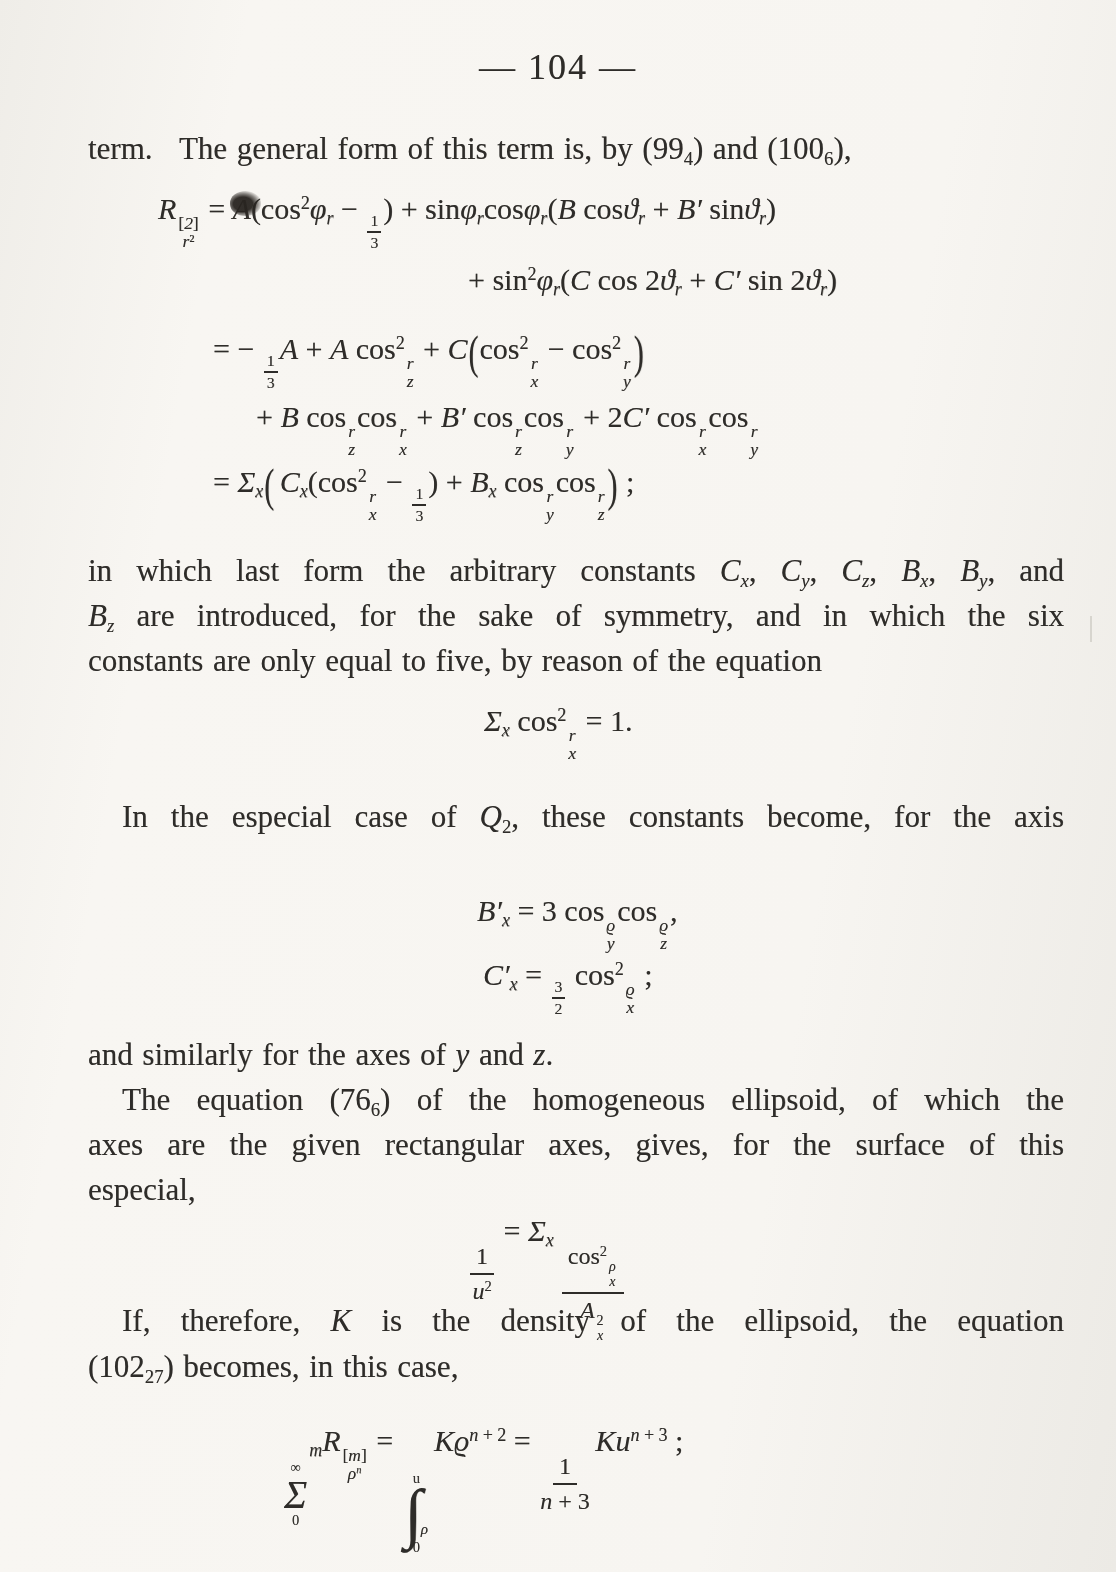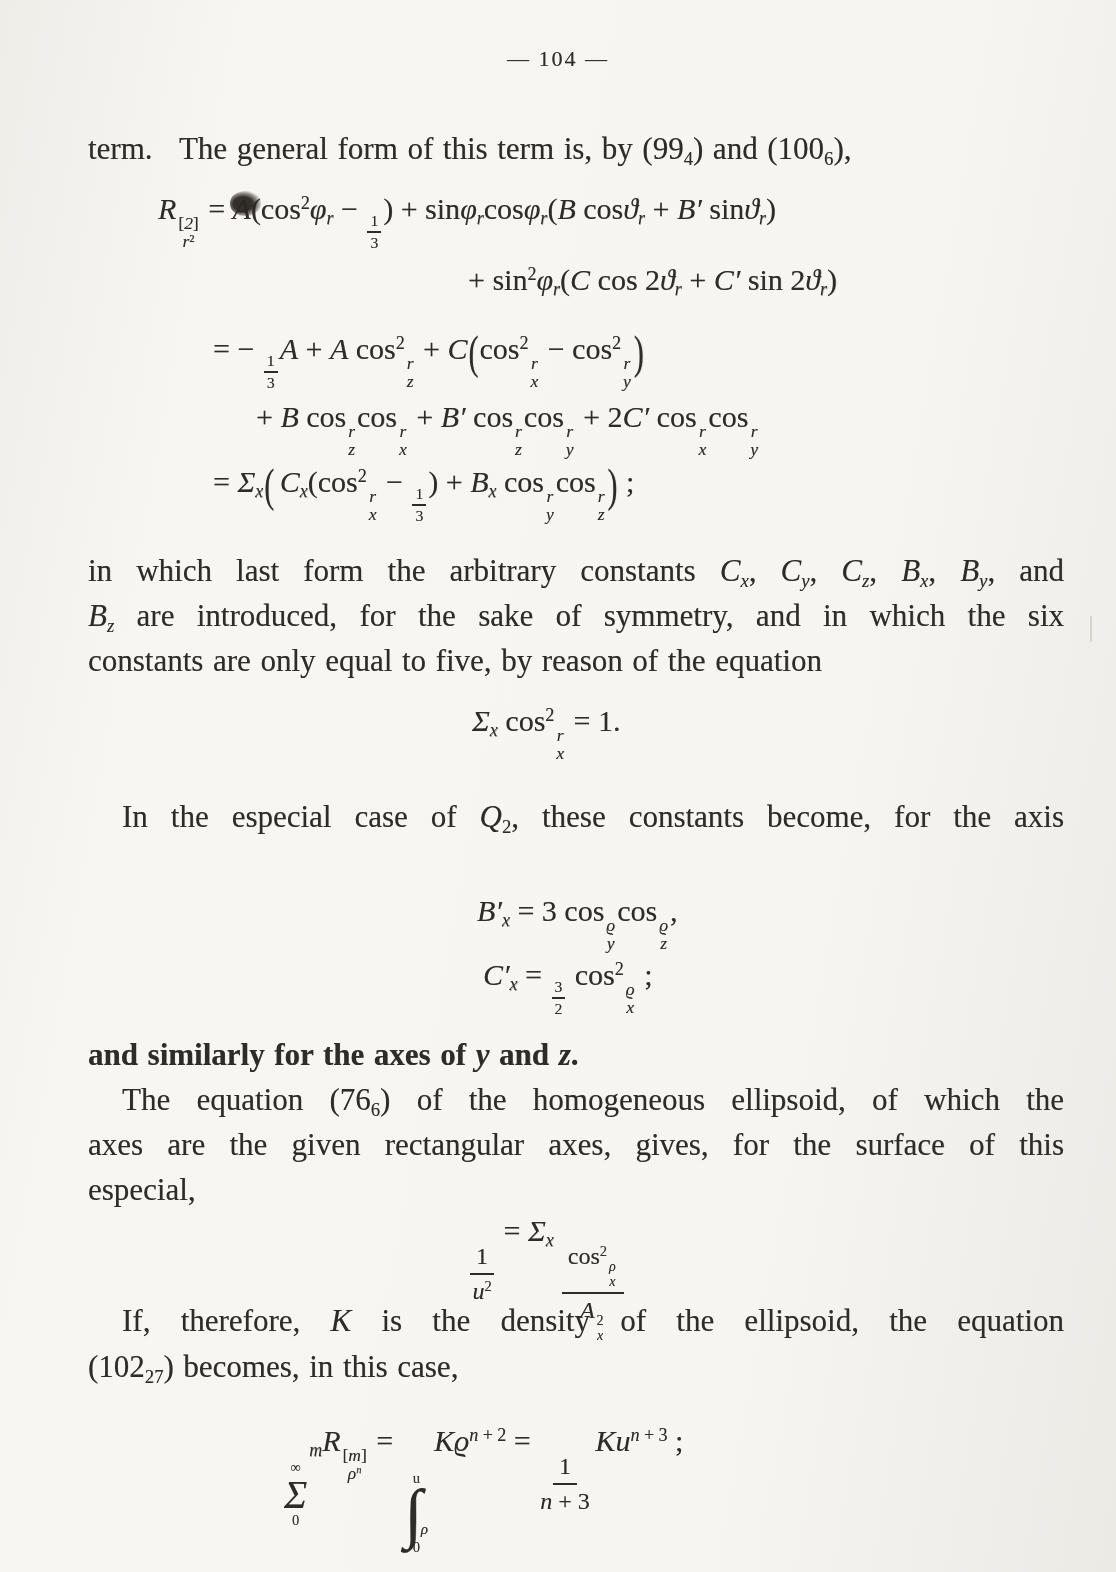--- a/index.html
+++ b/index.html
@@ -17,21 +17,21 @@
   }
   .pline {
     position:absolute;
     font-size:31px; line-height:45px;
     word-spacing:0.06em;
   }
   .just { text-align:justify; text-align-last:justify; }
   .indent { text-indent:34px; }
   .pagehead {
     position:absolute; left:0; top:46px; width:1116px;
-    text-align:center; font-size:22px; letter-spacing:2px;
+    text-align:center; font-size:36px; letter-spacing:2px;
   }
   .eq { position:absolute; font-size:30px; line-height:1.25; }
   .mi { font-style:italic; }
   .mr { font-style:normal; }
   .msup { font-size:0.60em; vertical-align:0.55em; }
   .msub { font-size:0.60em; vertical-align:-0.30em; }
   .ss {
     display:inline-flex; flex-direction:column; align-items:center;
     font-size:0.58em; line-height:1.08; vertical-align:-0.55em; margin:0 2px;
   }
@@ -127,21 +127,21 @@
         <span class="ss-b"><span class="mi">y</span></span>
       </span><span class="mr">cos</span><span class="ss">
         <span class="ss-t"><span class="mi">r</span></span>
         <span class="ss-b"><span class="mi">z</span></span>
       </span><span class="mr paren-lg">)</span><span class="mr"> ;</span></div>
 
   <div class="pline just" style="left:88px; top:548px; width:976px;"><span class="mr">in which last form the arbitrary constants </span><span class="mi">C</span><span class="msub"><span class="mi">x</span></span><span class="mr">, </span><span class="mi">C</span><span class="msub"><span class="mi">y</span></span><span class="mr">, </span><span class="mi">C</span><span class="msub"><span class="mi">z</span></span><span class="mr">, </span><span class="mi">B</span><span class="msub"><span class="mi">x</span></span><span class="mr">, </span><span class="mi">B</span><span class="msub"><span class="mi">y</span></span><span class="mr">, and</span></div>
   <div class="pline" style="left:88px; top:638px; width:976px;"><span class="mr">constants are only equal to five, by reason of the equation</span></div>
   <div class="pline just" style="left:88px; top:593px; width:976px;"><span class="mi">B</span><span class="msub"><span class="mi">z</span></span><span class="mr"> are introduced, for the sake of symmetry, and in which the six</span></div>
 
-  <div class="eq" style="left:472px; top:702px;"><span class="mi">Σ</span><span class="msub"><span class="mi">x</span></span><span class="mr"> cos</span><span class="msup"><span class="mr">2</span></span><span class="ss">
+  <div class="eq" style="left:484px; top:702px;"><span class="mi">Σ</span><span class="msub"><span class="mi">x</span></span><span class="mr"> cos</span><span class="msup"><span class="mr">2</span></span><span class="ss">
         <span class="ss-t"><span class="mi">r</span></span>
         <span class="ss-b"><span class="mi">x</span></span>
       </span><span class="mr"> = 1.</span></div>
 
   <div class="pline just indent" style="left:88px; top:794px; width:976px;"><span class="mr">In the especial case of </span><span class="mi">Q</span><span class="msub"><span class="mr">2</span></span><span class="mr">, these constants become, for the axis</span></div>
 
   <div class="eq" style="left:477px; top:892px;"><span class="mi">B′</span><span class="msub"><span class="mi">x</span></span><span class="mr"> = 3 cos</span><span class="ss">
         <span class="ss-t"><span class="mi">ϱ</span></span>
         <span class="ss-b"><span class="mi">y</span></span>
       </span><span class="mr">cos</span><span class="ss">
@@ -149,21 +149,21 @@
         <span class="ss-b"><span class="mi">z</span></span>
       </span><span class="mr">,</span></div>
   <div class="eq" style="left:455px; top:956px;margin-left:28px;"><span class="mi">C′</span><span class="msub"><span class="mi">x</span></span><span class="mr"> = </span><span class="frac">
         <span class="num"><span class="mr">3</span></span>
         <span class="den"><span class="mr">2</span></span>
       </span><span class="mr"> cos</span><span class="msup"><span class="mr">2</span></span><span class="ss">
         <span class="ss-t"><span class="mi">ϱ</span></span>
         <span class="ss-b"><span class="mi">x</span></span>
       </span><span class="mr"> ;</span></div>
 
-  <div class="pline" style="left:88px; top:1032px; width:976px;font-weight:bold;"><span class="mr">and similarly for the axes of </span><span class="mi">y</span><span class="mr"> and </span><span class="mi">z</span><span class="mr">.</span></div>
+  <div class="pline" style="left:88px; top:1032px; width:976px;"><span class="mr">and similarly for the axes of </span><span class="mi">y</span><span class="mr"> and </span><span class="mi">z</span><span class="mr">.</span></div>
 
   <div class="pline just indent" style="left:88px; top:1077px; width:976px;"><span class="mr">The equation (76</span><span class="msub"><span class="mr">6</span></span><span class="mr">) of the homogeneous ellipsoid, of which the</span></div>
   <div class="pline just" style="left:88px; top:1122px; width:976px;"><span class="mr">axes are the given rectangular axes, gives, for the surface of this</span></div>
   <div class="pline" style="left:88px; top:1167px; width:976px;"><span class="mr">especial,</span></div>
 
   <div class="eq" style="left:468px; top:1212px;"><span class="frac frac-big">
         <span class="num"><span class="mr">1</span></span>
         <span class="den"><span class="mi">u</span><span class="msup"><span class="mr">2</span></span></span>
       </span><span class="mr"> = </span><span class="mi">Σ</span><span class="msub"><span class="mi">x</span></span><span class="sp" style="display: inline-block; width: 0.2em;"></span><span class="frac frac-big">
         <span class="num"><span class="mr">cos</span><span class="msup"><span class="mr">2</span></span><span class="ss">

